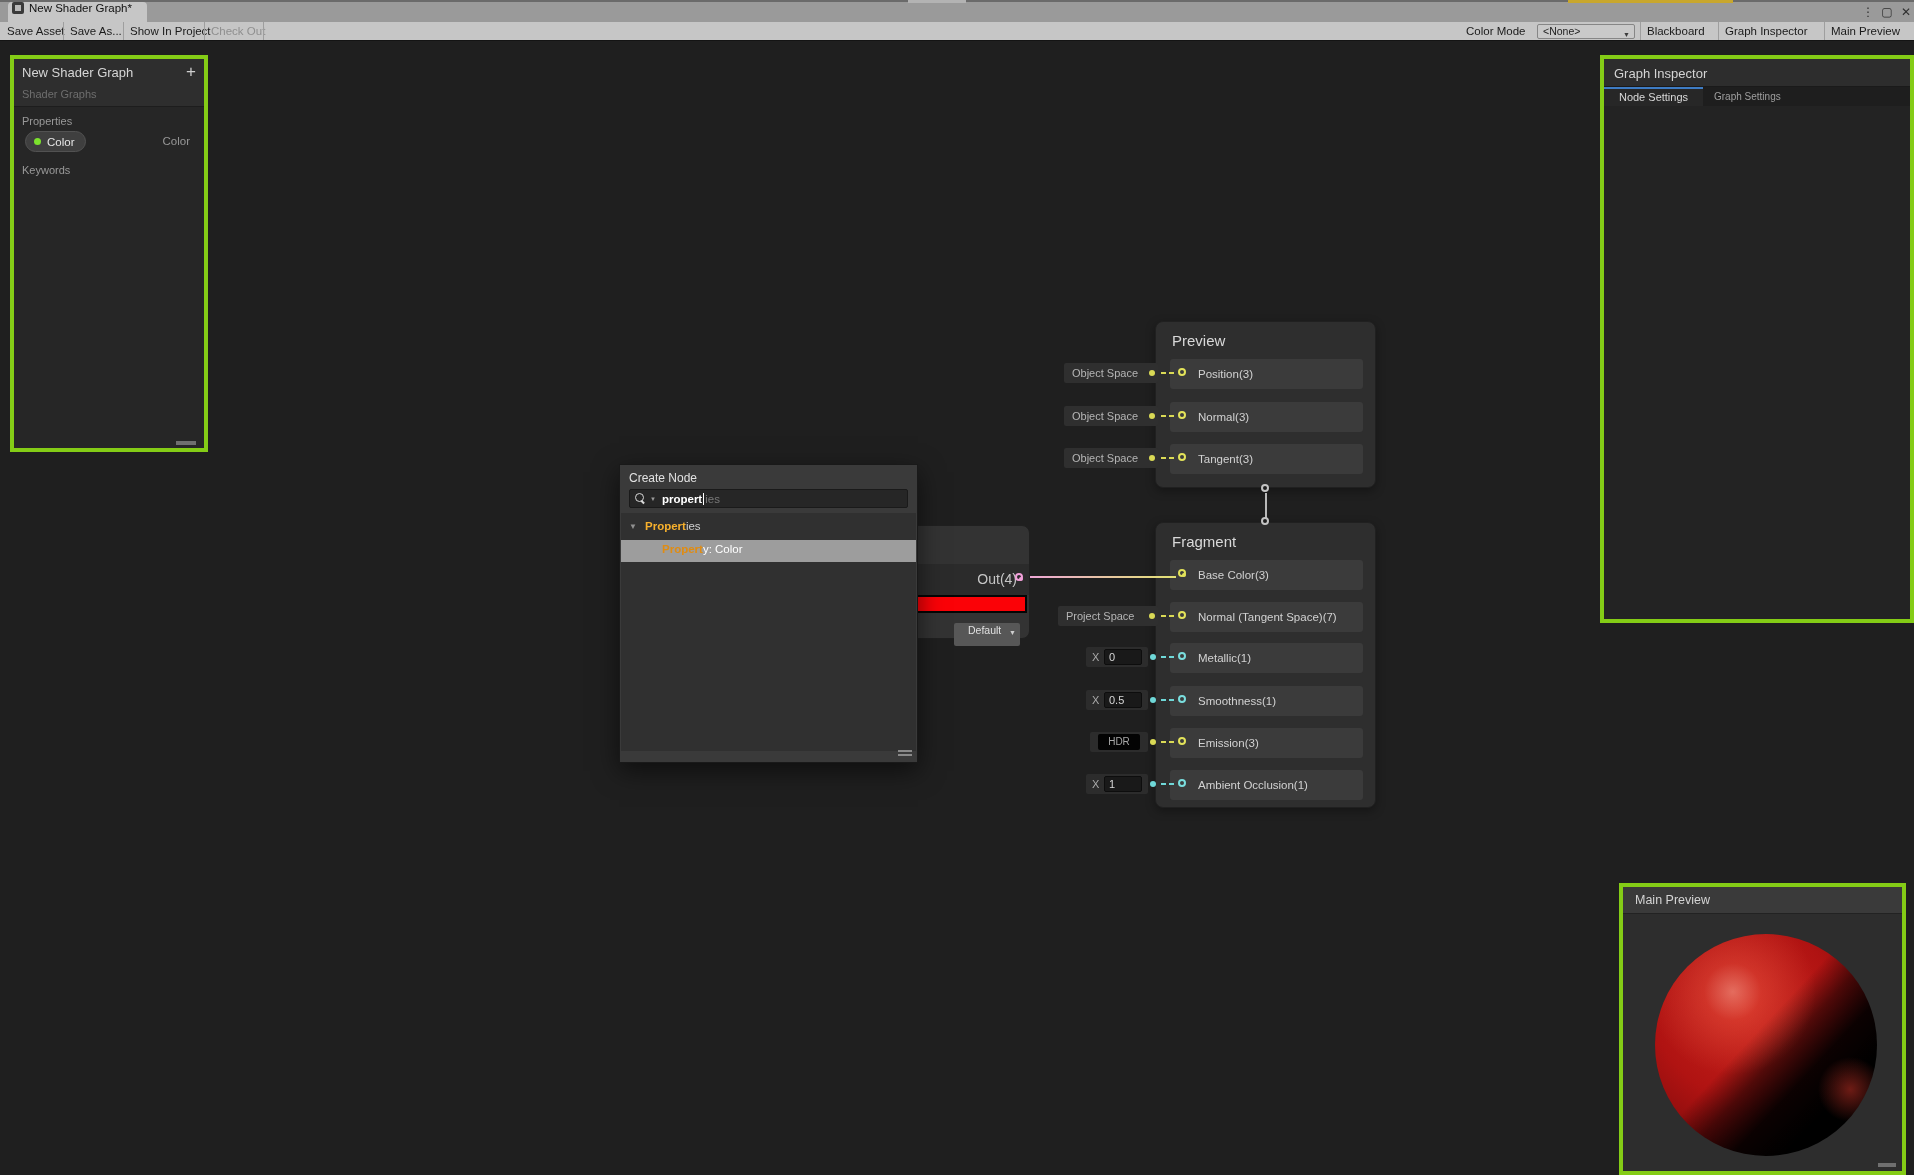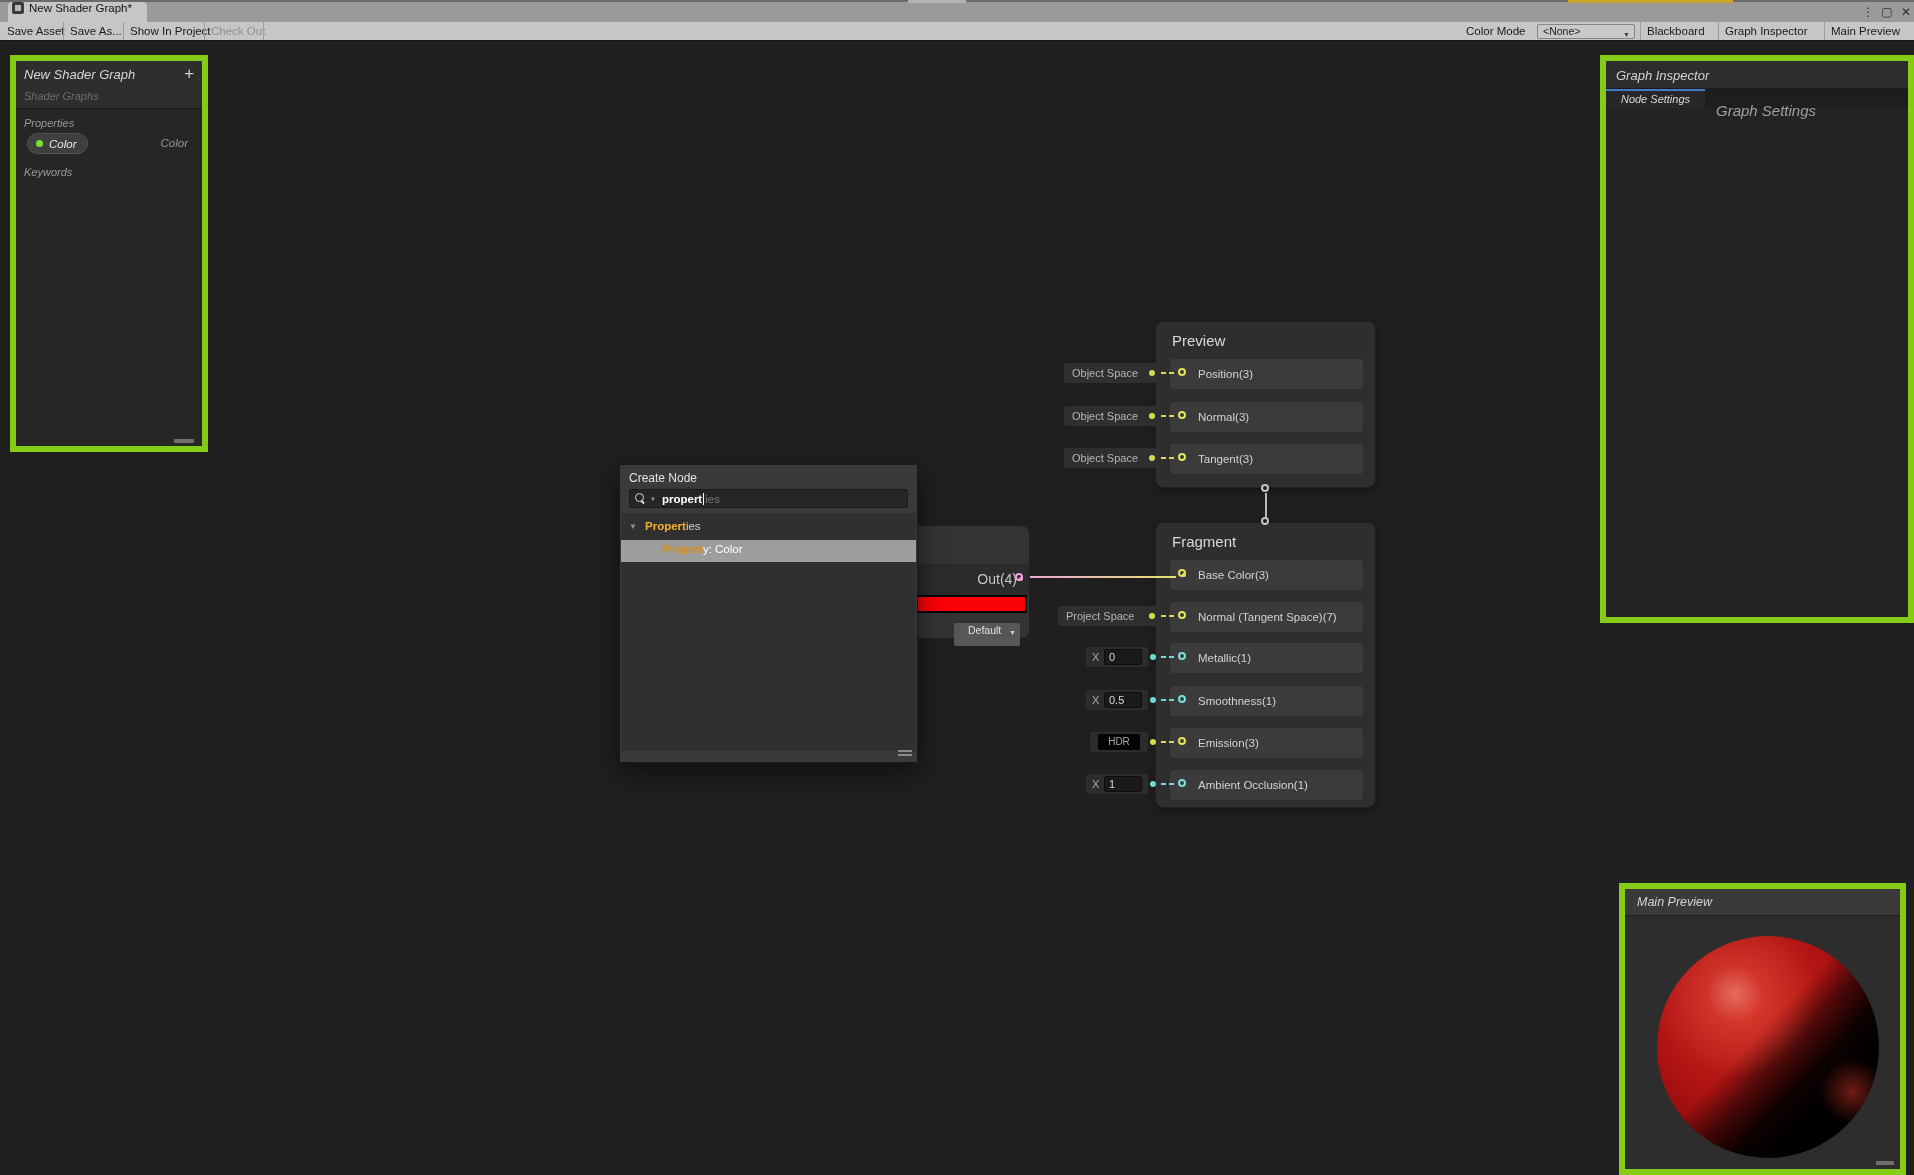--- a/index.html
+++ b/index.html
@@ -28,21 +28,21 @@
 
   .toolbar { left:0; top:22px; width:1914px; height:19px; background:#c6c6c6; border-bottom:1px solid #141414; z-index:55;}
   .tbtn { position:absolute; top:0; height:18px; line-height:18px; font-size:11.5px; color:#1a1a1a; white-space:nowrap;}
   .tbtn.disabled { color:#8f8f8f; }
   .tsep { position:absolute; top:0; width:1px; height:18px; background:#9e9e9e; }
   .cm-dd { position:absolute; left:1537px; top:2px; width:98px; height:15px; background:#c9c9c9;
            border:1px solid #868686; border-radius:2px; font-size:10.5px; color:#1d1d1d; line-height:13px; padding-left:5px;}
   .cm-dd .arrow { position:absolute; right:4px; top:3px; font-size:7px; color:#3c3c3c;}
 
   
-  .panel { background:#262626; border:6px solid #84cc16; z-index:20;font-style:italic;}
+  .panel { background:#262626; border:4px solid #84cc16; z-index:20;}
   .grip { position:absolute; background:#6f6f6f; }
 
   
   .bb { left:10px; top:55px; width:198px; height:397px; }
   .bb-head { position:absolute; left:0; top:0; width:100%; height:48px; background:#2e2e2e; border-bottom:1px solid #1d1d1d;}
   .bb-title { position:absolute; left:8px; top:6px; font-size:13px; color:#d6d6d6;}
   .bb-sub { position:absolute; left:8px; top:29px; font-size:11px; color:#6e6e6e;}
   .bb-plus { position:absolute; right:8px; top:3px; font-size:17px; color:#cfcfcf;}
   .bb-sec { position:absolute; left:8px; font-size:11px; color:#999;}
   .bb-pill { position:absolute; left:11px; top:72px; height:21px; background:#3f3f3f; border:1px solid #525252;
@@ -51,21 +51,21 @@
   .bb-pill .nm { font-size:11.5px; color:#e6e6e6;}
   .bb-type { position:absolute; right:14px; top:76px; font-size:11.5px; color:#979797;}
 
   
   .gi { left:1600px; top:55px; width:314px; height:568px; background:#232323;}
   .gi-head { position:absolute; left:0; top:0; width:100%; height:28px; background:#2d2d2d; border-bottom:1px solid #1a1a1a;}
   .gi-title { position:absolute; left:10px; top:7px; font-size:13px; color:#d4d4d4;}
   .gi-tabs { position:absolute; left:0; top:28px; width:100%; height:19px; background:#1e1e1e;}
   .gi-tab-active { position:absolute; left:0; top:0; width:99px; height:19px; background:#272727; border-top:2px solid #3e7cc4;
                    font-size:11px; color:#d8d8d8; text-align:center; line-height:16px;}
-  .gi-tab { position:absolute; left:110px; top:12px; height:19px; font-size:15px; color:#9f9f9f; line-height:19px;}
+  .gi-tab { position:absolute; left:110px; top:0; height:19px; font-size:10px; color:#9f9f9f; line-height:19px;}
 
   
   .node { position:absolute; background:#2e2e2e; border:1px solid #202020; border-radius:8px; box-shadow:0 3px 10px rgba(0,0,0,0.35); z-index:5;}
   .node-title { position:absolute; left:16px; top:10px; font-size:15px; color:#d9d9d9;}
   .nrow { position:absolute; left:14px; width:193px; height:30px; background:#3b3b3b; border-radius:3px;}
   .nrow .lbl { position:absolute; left:28px; top:0; height:30px; line-height:30px; font-size:11.5px; color:#d2d2d2; white-space:nowrap;}
   .port { position:absolute; left:8px; top:9px; width:8px; height:8px; border-radius:50%; border:2px solid #e3e35a; background:transparent;}
   .port.cyan { border-color:#7adede; }
   .port.pink { border-color:#f2a0da; }
   .port.connected::after { content:""; position:absolute; left:2px; top:2px; width:4px; height:4px; border-radius:50%; background:#e3e35a;}

